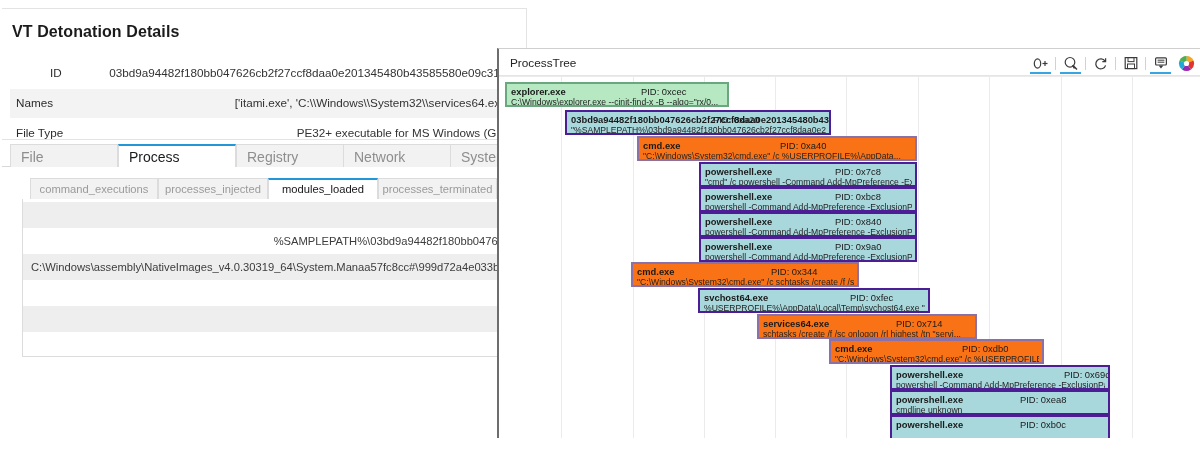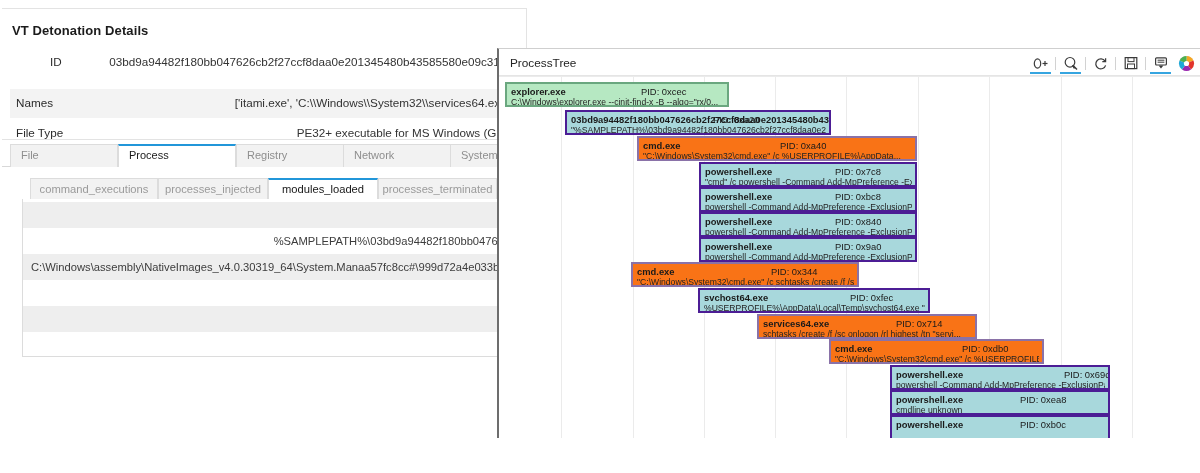--- a/index.html
+++ b/index.html
@@ -16,41 +16,41 @@
   #vt-panel {
     position: absolute; left: 0; top: 0; width: 530px; height: 473px;
     background: #ffffff;
   }
   #vt-card {
     position: absolute; left: 2px; top: 8px; width: 525px; height: 132px;
     background: #fff; border: 1px solid #e3e3e3; border-left: none;
   }
   #vt-title {
     position: absolute; left: 10px; top: 14px;
-    font-size: 13px; font-weight: bold; color: #1b1b1b;
+    font-size: 16px; font-weight: bold; color: #1b1b1b;
     letter-spacing: .1px;
   }
   .kv-row {
     position: absolute; left: 8px; width: 510px; height: 29px;
     font-size: 11.7px; color: #3a3a3a;
   }
   .kv-row.alt { background: #f3f3f3; }
   .kv-key { position: absolute; left: 6px; top: 7px; color: #2b2b2b; }
   .kv-key.indent { left: 40px; }
   .kv-val { position: absolute; right: 8px; top: 7px; color: #333; white-space: nowrap; }
 
   
   #tabbar {
     position: absolute; left: 2px; top: 144px; width: 525px; height: 23px;
     border-bottom: 1px solid #d8d8d8;
   }
   .tab {
     position: absolute; top: 0; height: 23px;
     background: #f2f2f2; border: 1px solid #dcdcdc; border-bottom: none;
-    font-size: 11px; color: #8e8e8e;
+    font-size: 14px; color: #8e8e8e;
     padding-top: 4px; text-align: left; padding-left: 10px;
     overflow: hidden; white-space: nowrap;
   }
   .tab.active {
     background: #ffffff; color: #1b1b1b;
     border-top: 2px solid #2196d9;
     border-left: 1px solid #dcdcdc; border-right: 1px solid #dcdcdc;
     padding-top: 3px;
   }
 
@@ -153,21 +153,21 @@
 </head>
 <body>
 
 <div id="root">
 
   <div id="vt-panel">
 
     <div id="vt-card">
       <div id="vt-title">VT Detonation Details</div>
 
-      <div class="kv-row" style="top:39px;">
+      <div class="kv-row" style="top:50px;">
         <span class="kv-key indent">ID</span>
         <span class="kv-val">03bd9a94482f180bb047626cb2f27ccf8daa0e201345480b43585580e09c311b</span>
       </div>
 
       <div class="kv-row alt" style="top:80px;">
         <span class="kv-key">Names</span>
         <span class="kv-val">['itami.exe', 'C:\\Windows\\System32\\services64.exe']</span>
       </div>
 
       <div class="kv-row" style="top:110px;">

